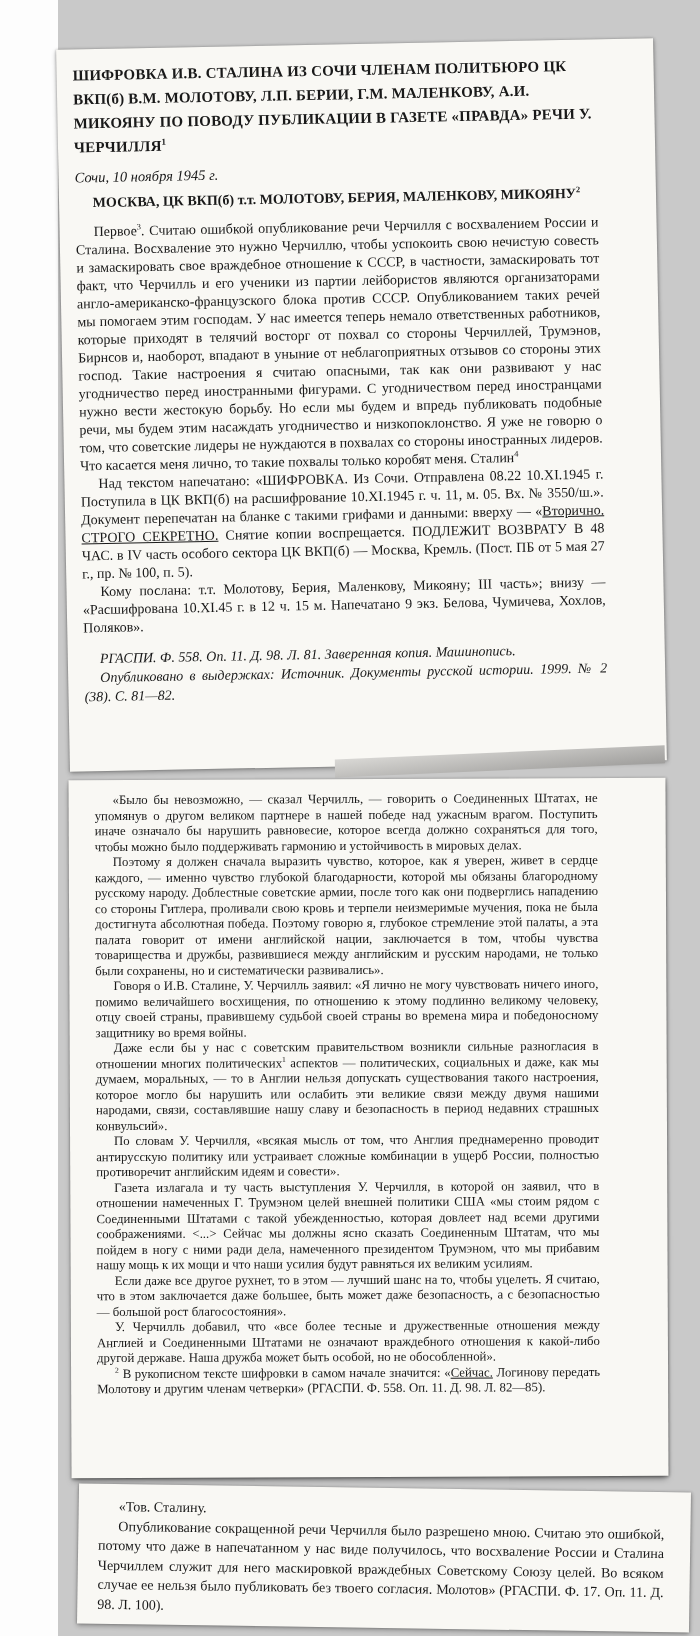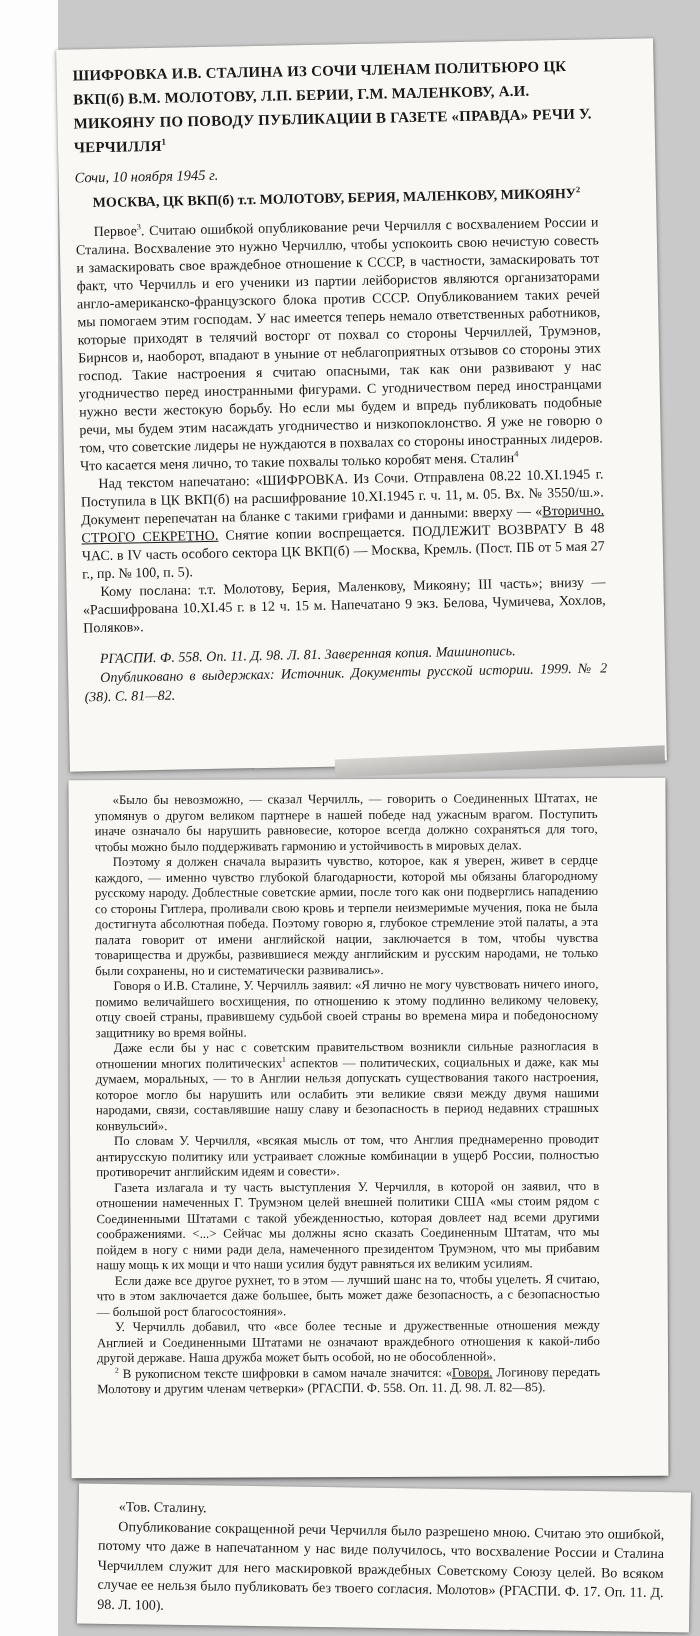--- a/index.html
+++ b/index.html
@@ -71,19 +71,19 @@
 
 <section class="paper doc2">
   <p><span>«Было бы невозможно, — сказал Черчилль, — говорить о Соединенных Штатах, не упомянув о другом великом партнере в нашей победе над ужасным врагом. Поступить иначе означало бы нарушить равновесие, которое всегда должно сохраняться для того, чтобы можно было поддерживать гармонию и устойчивость в мировых делах.</span></p>
   <p><span>Поэтому я должен сначала выразить чувство, которое, как я уверен, живет в сердце каждого, — именно чувство глубокой благодарности, которой мы обязаны благородному русскому народу. Доблестные советские армии, после того как они подверглись нападению со стороны Гитлера, проливали свою кровь и терпели неизмеримые мучения, пока не была достигнута абсолютная победа. Поэтому говорю я, глубокое стремление этой палаты, а эта палата говорит от имени английской нации, заключается в том, чтобы чувства товарищества и дружбы, развившиеся между английским и русским народами, не только были сохранены, но и систематически развивались».</span></p>
   <p><span>Говоря о И.В. Сталине, У. Черчилль заявил: «Я лично не могу чувствовать ничего иного, помимо величайшего восхищения, по отношению к этому подлинно великому человеку, отцу своей страны, правившему судьбой своей страны во времена мира и победоносному защитнику во время войны.</span></p>
   <p><span>Даже если бы у нас с советским правительством возникли сильные разногласия в отношении многих политических</span><sup>1</sup><span> аспектов — политических, социальных и даже, как мы думаем, моральных, — то в Англии нельзя допускать существования такого настроения, которое могло бы нарушить или ослабить эти великие связи между двумя нашими народами, связи, составлявшие нашу славу и безопасность в период недавних страшных конвульсий».</span></p>
   <p><span>По словам У. Черчилля, «всякая мысль от том, что Англия преднамеренно проводит антирусскую политику или устраивает сложные комбинации в ущерб России, полностью противоречит английским идеям и совести».</span></p>
   <p><span>Газета излагала и ту часть выступления У. Черчилля, в которой он заявил, что в отношении намеченных Г. Трумэном целей внешней политики США «мы стоим рядом с Соединенными Штатами с такой убежденностью, которая довлеет над всеми другими соображениями. &lt;...&gt; Сейчас мы должны ясно сказать Соединенным Штатам, что мы пойдем в ногу с ними ради дела, намеченного президентом Трумэном, что мы прибавим нашу мощь к их мощи и что наши усилия будут равняться их великим усилиям.</span></p>
   <p><span>Если даже все другое рухнет, то в этом — лучший шанс на то, чтобы уцелеть. Я считаю, что в этом заключается даже большее, быть может даже безопасность, а с безопасностью — большой рост благосостояния».</span></p>
   <p><span>У. Черчилль добавил, что «все более тесные и дружественные отношения между Англией и Соединенными Штатами не означают враждебного отношения к какой-либо другой державе. Наша дружба может быть особой, но не обособленной».</span></p>
-  <p><sup>2</sup><span> В рукописном тексте шифровки в самом начале значится: «</span><span class="u">Говоря.</span><span> Логинову передать Молотову и другим членам четверки» (РГАСПИ. Ф. 558. Оп. 11. Д. 98. Л. 82—85).</span></p>
+  <p><sup>2</sup><span> В рукописном тексте шифровки в самом начале значится: «</span><span class="u">Сейчас.</span><span> Логинову передать Молотову и другим членам четверки» (РГАСПИ. Ф. 558. Оп. 11. Д. 98. Л. 82—85).</span></p>
 </section>
 
 <section class="paper doc3">
   <p><span>«Тов. Сталину.</span></p>
   <p><span>Опубликование сокращенной речи Черчилля было разрешено мною. Считаю это ошибкой, потому что даже в напечатанном у нас виде получилось, что восхваление России и Сталина Черчиллем служит для него маскировкой враждебных Советскому Союзу целей. Во всяком случае ее нельзя было публиковать без твоего согласия. Молотов» (РГАСПИ. Ф. 17. Оп. 11. Д. 98. Л. 100).</span></p>
 </section>
 
 </body></html>

